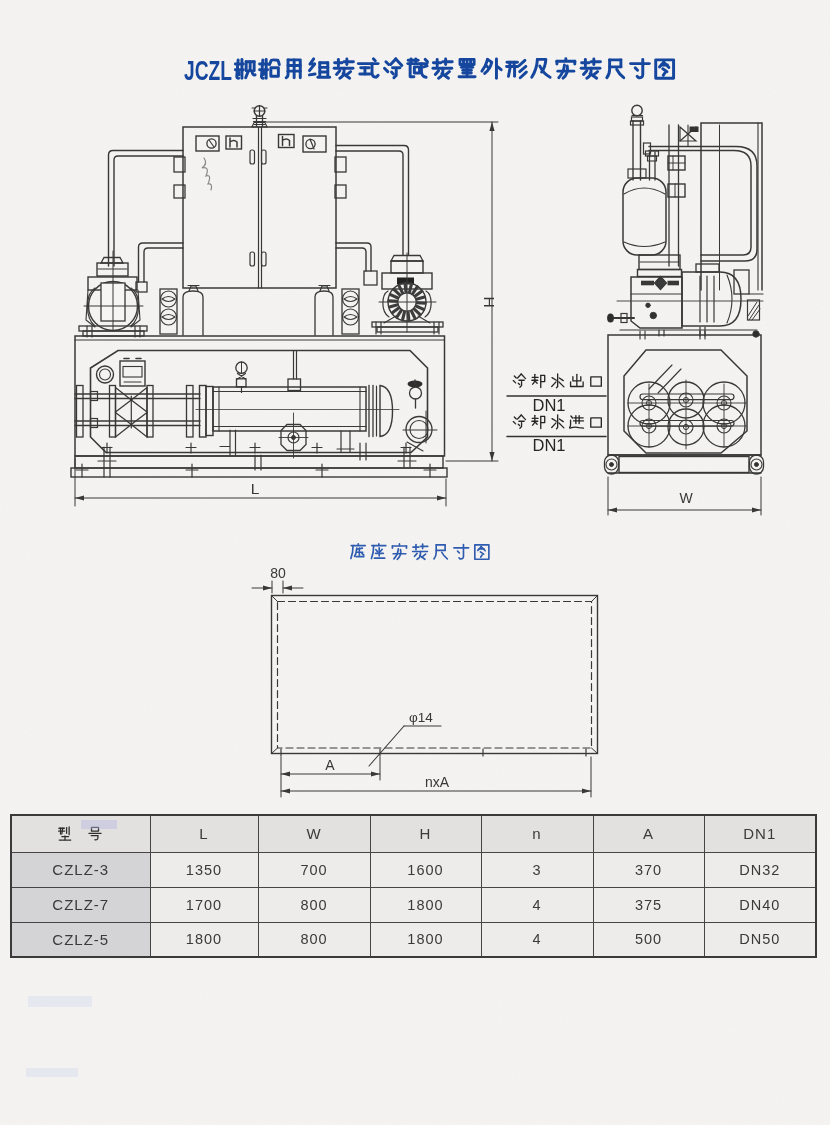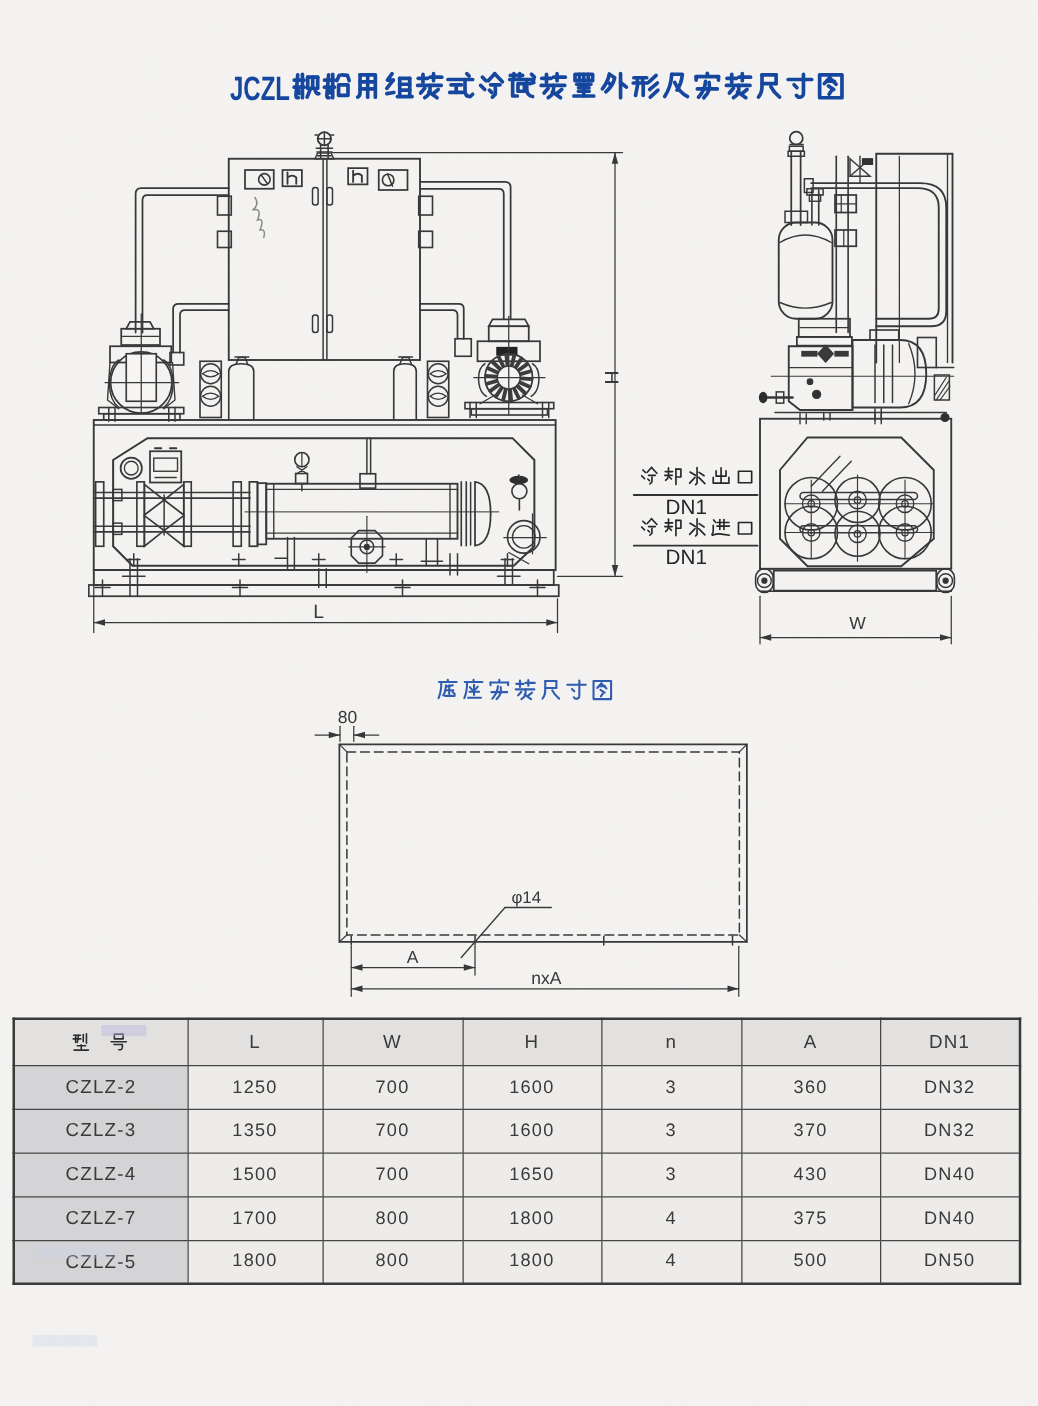--- a/index.html
+++ b/index.html
@@ -791,45 +791,27 @@
               </g>
             </svg></td>
           <td>L</td>
           <td>W</td>
           <td>H</td>
           <td>n</td>
           <td>A</td>
           <td>DN1</td>
         </tr>
 <tr>
-          <td class="c1">CZLZ-2</td>
-          <td class="num">1250</td>
-          <td class="num">700</td>
-          <td class="num">1600</td>
-          <td class="num">3</td>
-          <td class="num">360</td>
-          <td class="num">DN32</td>
-        </tr>
-<tr>
           <td class="c1">CZLZ-3</td>
           <td class="num">1350</td>
           <td class="num">700</td>
           <td class="num">1600</td>
           <td class="num">3</td>
           <td class="num">370</td>
           <td class="num">DN32</td>
-        </tr>
-<tr>
-          <td class="c1">CZLZ-4</td>
-          <td class="num">1500</td>
-          <td class="num">700</td>
-          <td class="num">1650</td>
-          <td class="num">3</td>
-          <td class="num">430</td>
-          <td class="num">DN40</td>
         </tr>
 <tr>
           <td class="c1">CZLZ-7</td>
           <td class="num">1700</td>
           <td class="num">800</td>
           <td class="num">1800</td>
           <td class="num">4</td>
           <td class="num">375</td>
           <td class="num">DN40</td>
         </tr>

